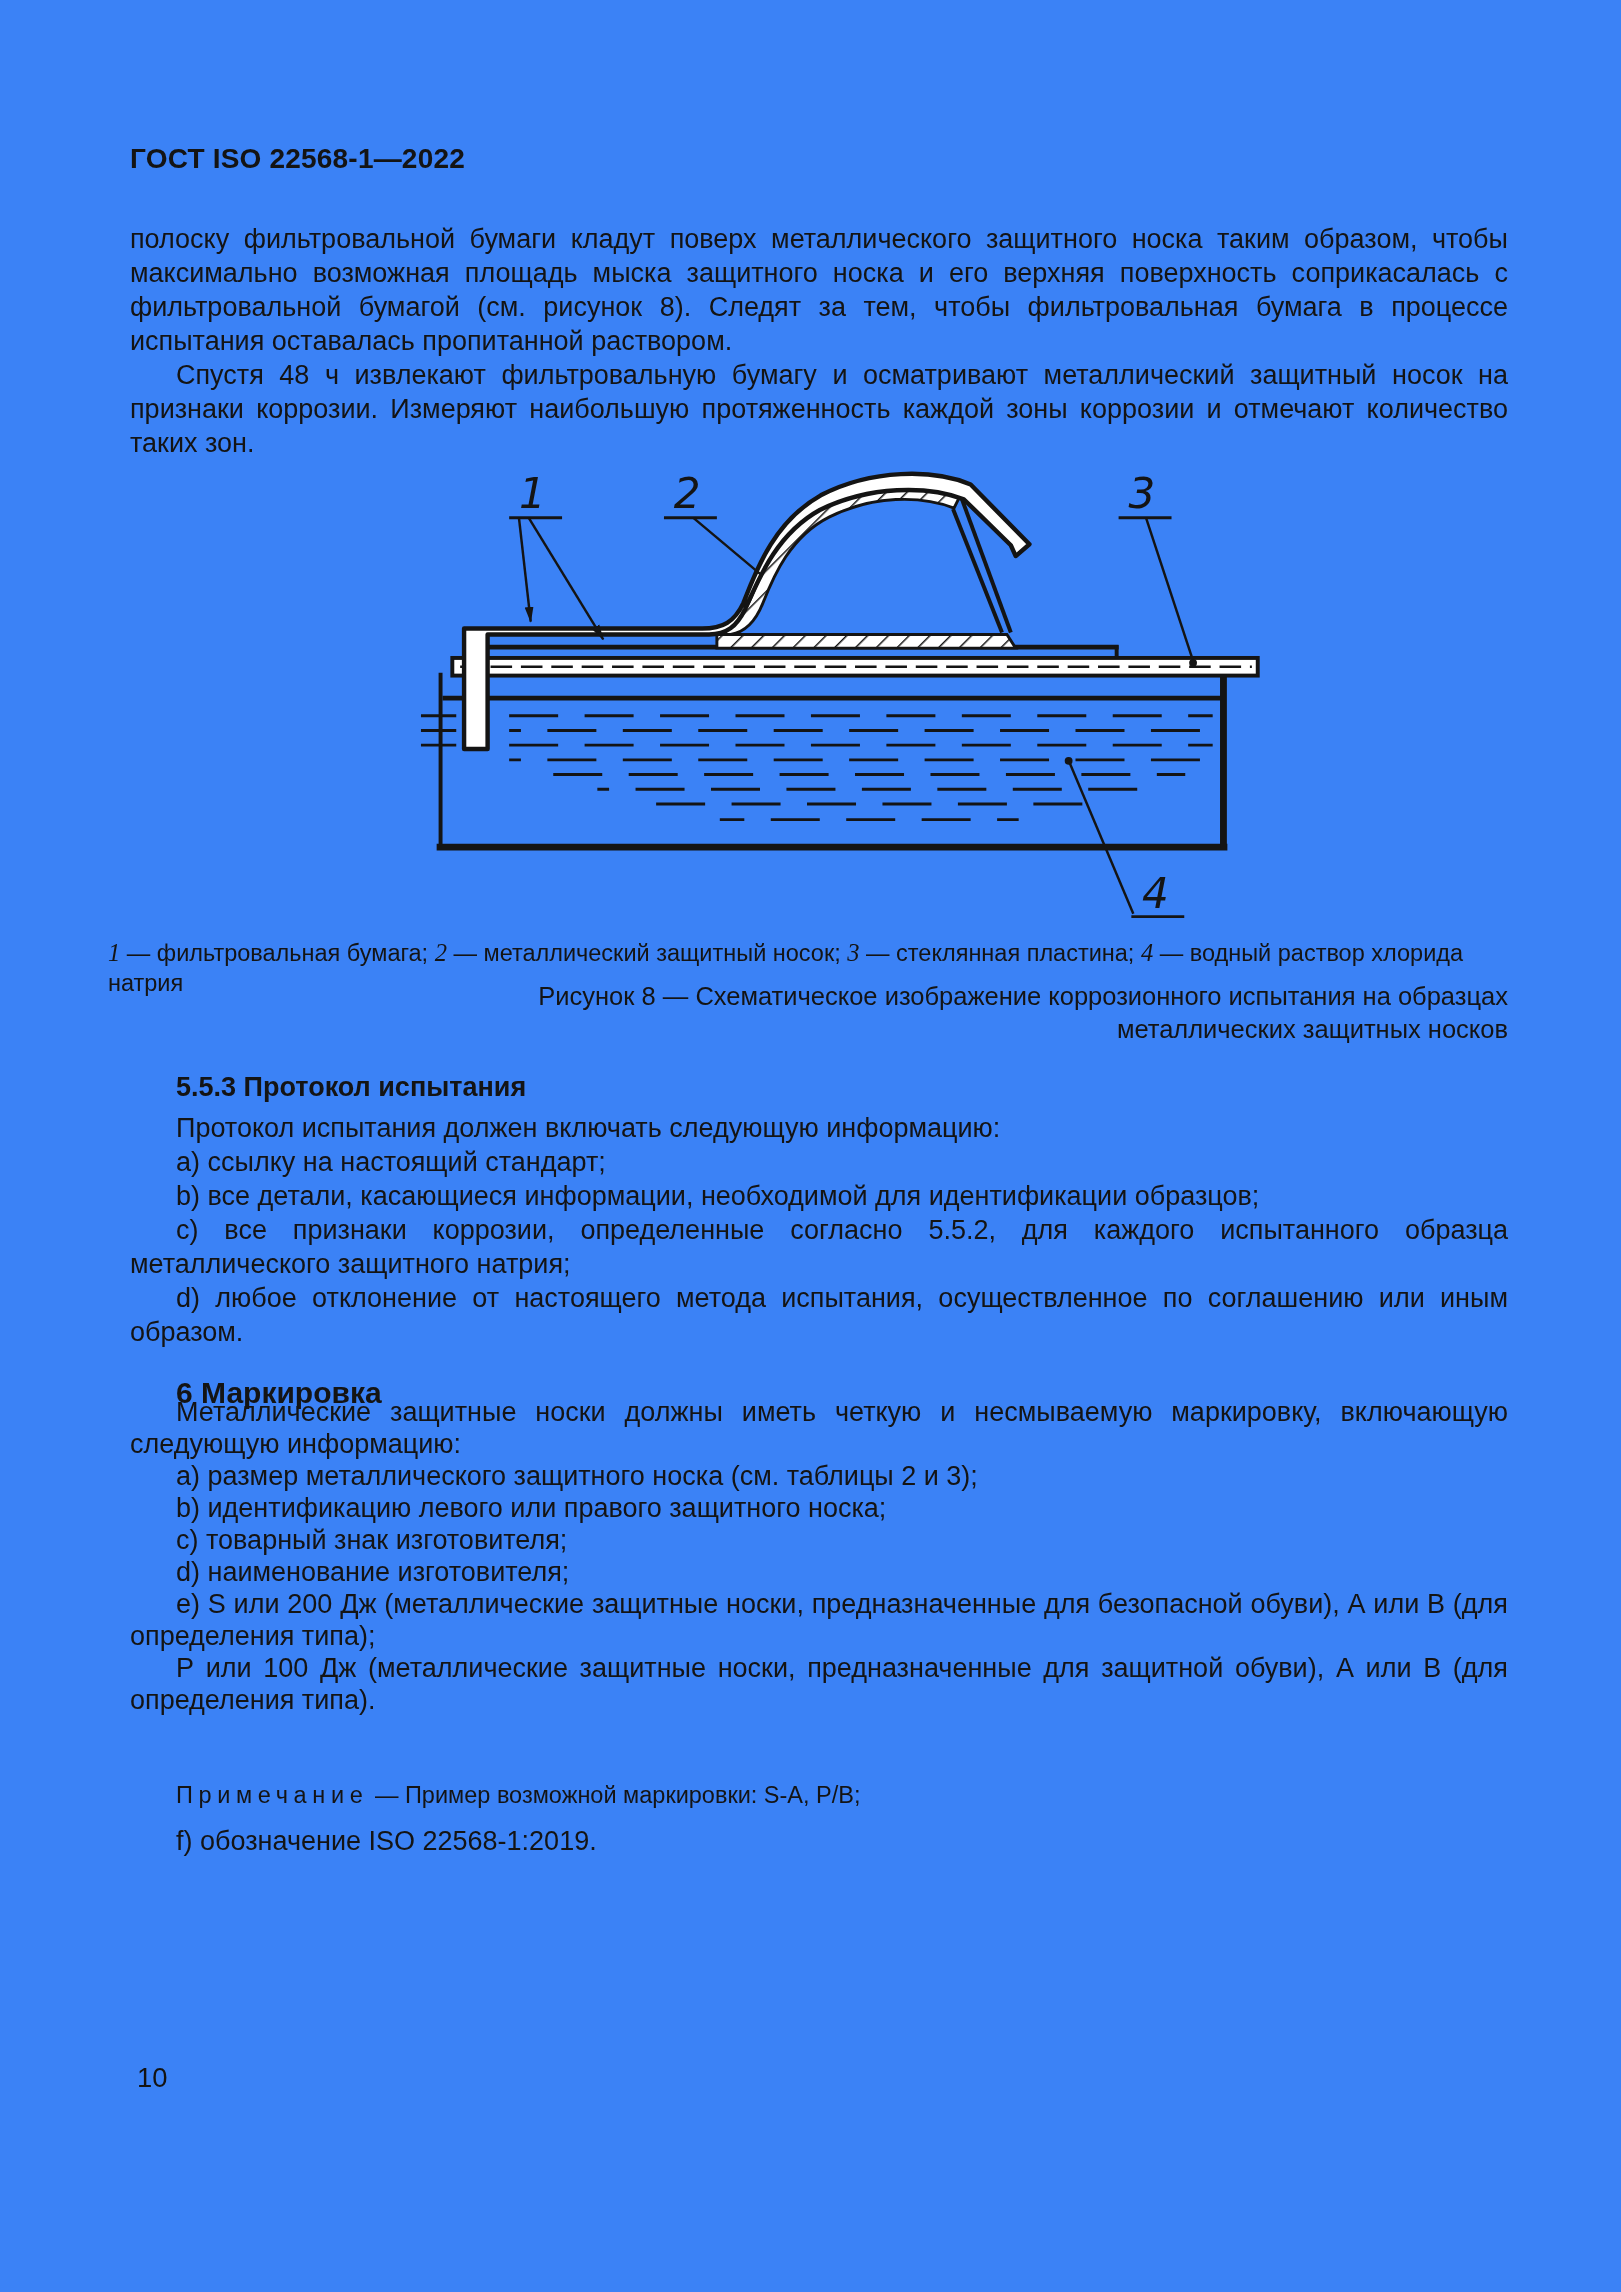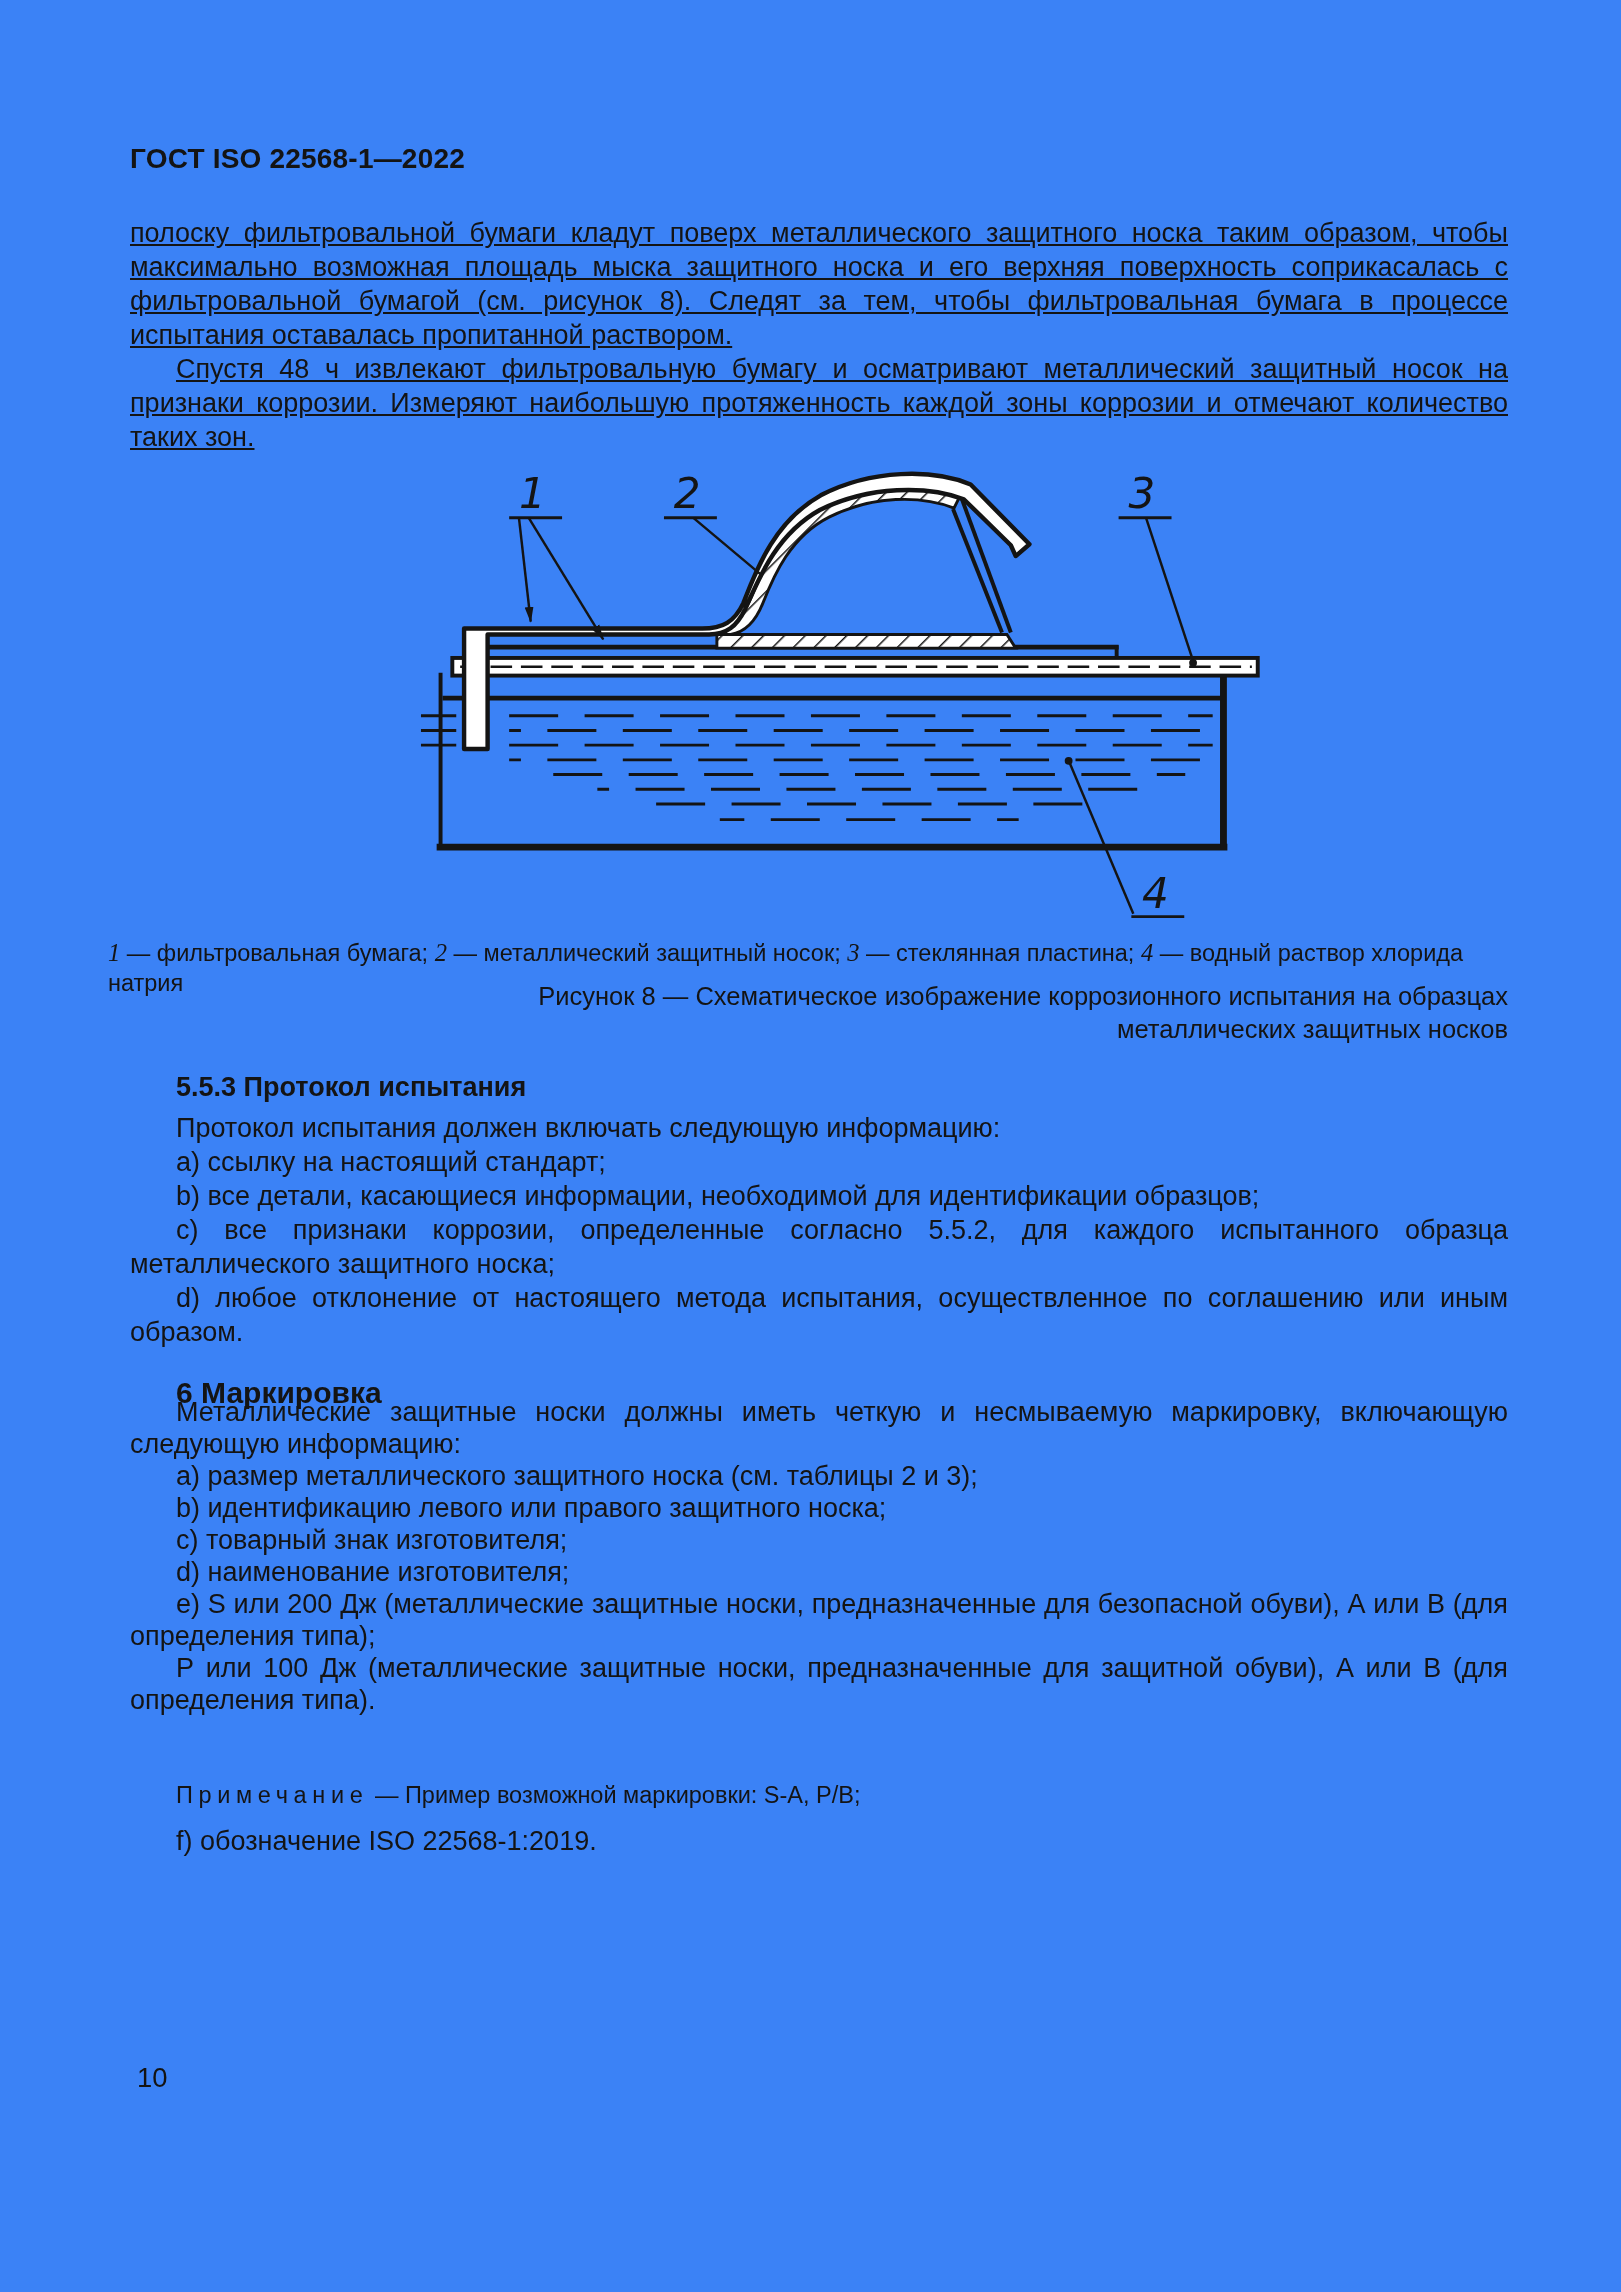--- a/index.html
+++ b/index.html
@@ -6,21 +6,21 @@
   .page{
     position:relative;width:1621px;height:2293px;background:#3b82f6;
     font-family:"Liberation Sans","DejaVu Sans",sans-serif;color:#141414;
     margin:0 auto;overflow:hidden;
   }
   .abs{position:absolute;}
   .doc-header{left:130px;top:143px;font-size:28px;font-weight:bold;letter-spacing:0.2px;}
   .textcol{left:130px;width:1378px;font-size:27px;line-height:34px;text-align:justify;}
   .para{margin:0;text-indent:46px;}
   .noindent{text-indent:0;}
-  #intro{top:216px;text-decoration:underline;}
+  #intro{top:222px;}
   #sec553-head{top:1072px;left:130px;width:1378px;font-size:27px;font-weight:bold;text-indent:46px;}
   #sec553-body{top:1111px;}
   #sec6-head{top:1376px;left:130px;width:1378px;font-size:30px;font-weight:bold;text-indent:46px;}
   #sec6-body{top:1396px;line-height:32px;}
   #note-block{top:1780px;line-height:30px;}
   .note{font-size:23.5px;}
   .note-label{letter-spacing:.24em;}
   #item-f{top:1824px;}
   .legend{left:108px;top:938px;width:1396px;font-size:23.5px;line-height:30px;}
   .leg-num{font-style:italic;font-family:"Liberation Serif","DejaVu Serif",serif;font-size:24.5px;}
@@ -129,21 +129,21 @@
   <div class="abs caption">
     <div>Рисунок 8 — Схематическое изображение коррозионного испытания на образцах</div>
     <div>металлических защитных носков</div>
   </div>
 
   <div class="abs" id="sec553-head">5.5.3 Протокол испытания</div>
   <div class="abs textcol" id="sec553-body">
     <p class="para">Протокол испытания должен включать следующую информацию:</p>
     <p class="para">a) ссылку на настоящий стандарт;</p>
     <p class="para">b) все детали, касающиеся информации, необходимой для идентификации образцов;</p>
-    <p class="para">c) все признаки коррозии, определенные согласно 5.5.2, для каждого испытанного образца металлического защитного носка;</p>
+    <p class="para">c) все признаки коррозии, определенные согласно 5.5.2, для каждого испытанного образца металлического защитного натрия;</p>
     <p class="para">d) любое отклонение от настоящего метода испытания, осуществленное по соглашению или иным образом.</p>
   </div>
 
   <div class="abs" id="sec6-head">6 Маркировка</div>
   <div class="abs textcol" id="sec6-body">
     <p class="para">Металлические защитные носки должны иметь четкую и несмываемую маркировку, включающую следующую информацию:</p>
     <p class="para">a) размер металлического защитного носка (см. таблицы 2 и 3);</p>
     <p class="para">b) идентификацию левого или правого защитного носка;</p>
     <p class="para">c) товарный знак изготовителя;</p>
     <p class="para">d) наименование изготовителя;</p>

